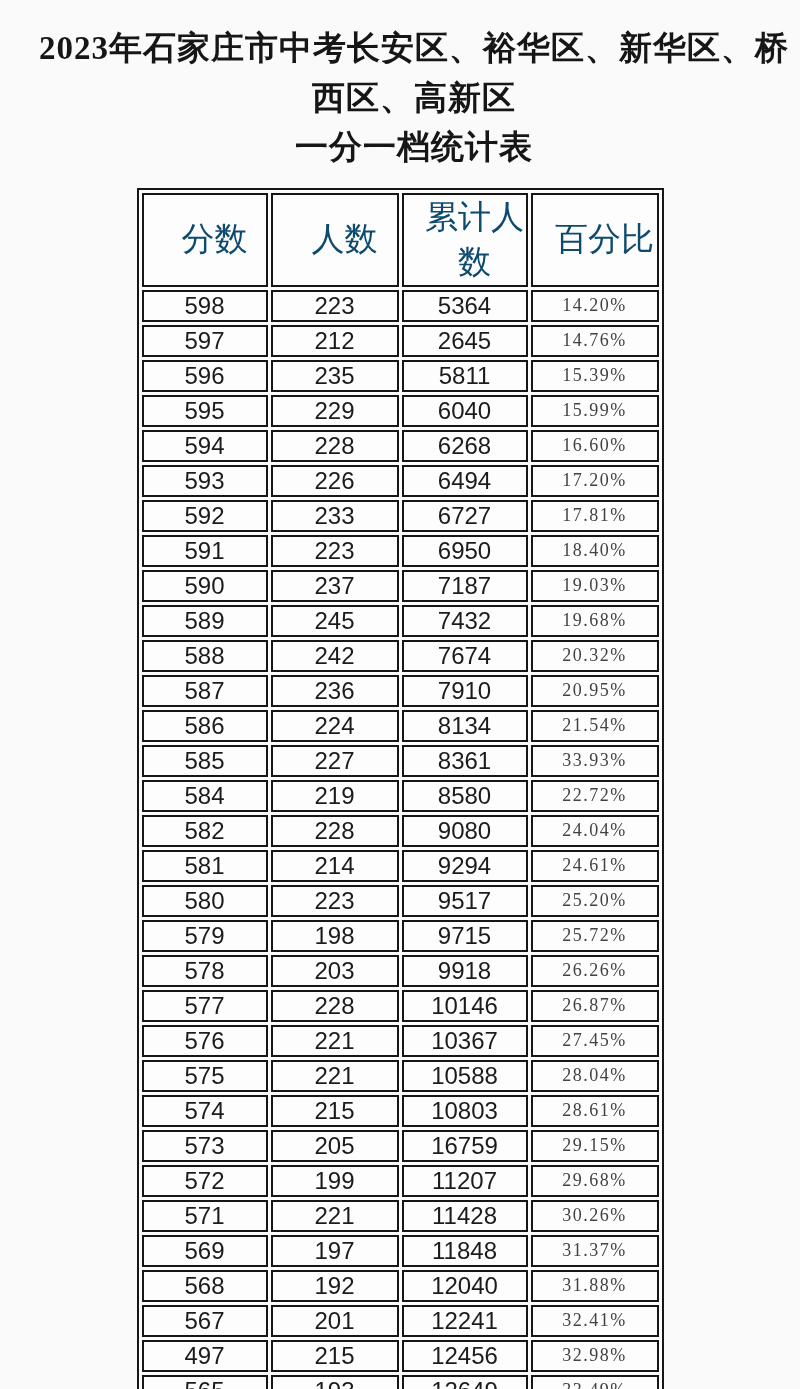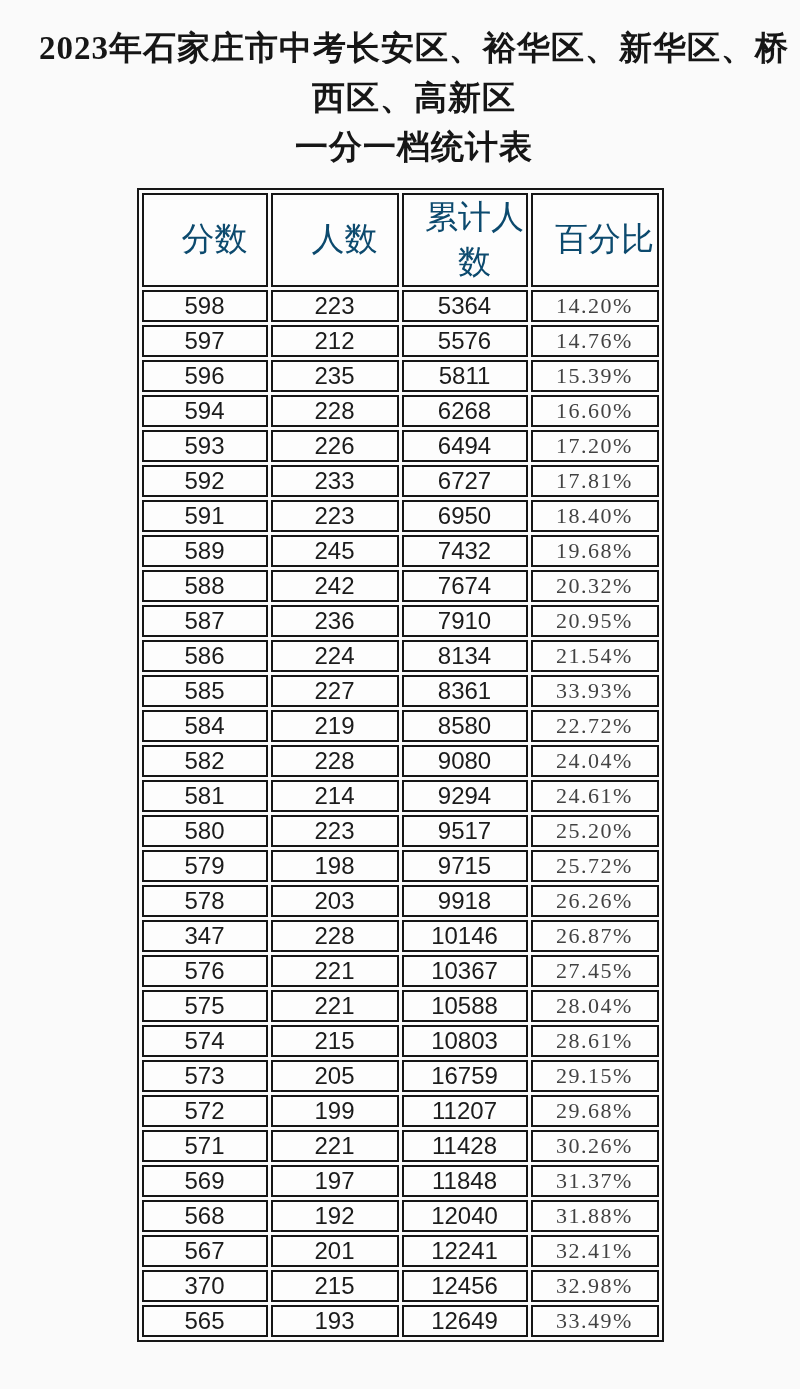--- a/index.html
+++ b/index.html
@@ -55,21 +55,21 @@
   table.score-table td {
     height: 24px;
   }
   td.num {
     font-family: "Liberation Sans", sans-serif;
     font-size: 24px;
     color: #1b1b1b;
   }
   td.pct {
     font-family: "Liberation Serif", serif;
-    font-size: 22px;
+    font-size: 18px;
     color: #424242;
     letter-spacing: 1.5px;
   }
 </style>
 </head>
 <body>
 
 <div class="doc-title">
   <div>2023年石家庄市中考长安区、裕华区、新华区、桥西区、高新区</div>
   <div>一分一档统计表</div>
@@ -93,30 +93,36 @@
   <tbody id="table-body">
       <tr>
         <td class="num">598</td>
         <td class="num">223</td>
         <td class="num">5364</td>
         <td class="pct">14.20%</td>
       </tr>
       <tr>
         <td class="num">597</td>
         <td class="num">212</td>
-        <td class="num">5576</td>
+        <td class="num">2645</td>
         <td class="pct">14.76%</td>
       </tr>
       <tr>
         <td class="num">596</td>
         <td class="num">235</td>
         <td class="num">5811</td>
         <td class="pct">15.39%</td>
       </tr>
       <tr>
+        <td class="num">595</td>
+        <td class="num">229</td>
+        <td class="num">6040</td>
+        <td class="pct">15.99%</td>
+      </tr>
+      <tr>
         <td class="num">594</td>
         <td class="num">228</td>
         <td class="num">6268</td>
         <td class="pct">16.60%</td>
       </tr>
       <tr>
         <td class="num">593</td>
         <td class="num">226</td>
         <td class="num">6494</td>
         <td class="pct">17.20%</td>
@@ -127,20 +133,26 @@
         <td class="num">6727</td>
         <td class="pct">17.81%</td>
       </tr>
       <tr>
         <td class="num">591</td>
         <td class="num">223</td>
         <td class="num">6950</td>
         <td class="pct">18.40%</td>
       </tr>
       <tr>
+        <td class="num">590</td>
+        <td class="num">237</td>
+        <td class="num">7187</td>
+        <td class="pct">19.03%</td>
+      </tr>
+      <tr>
         <td class="num">589</td>
         <td class="num">245</td>
         <td class="num">7432</td>
         <td class="pct">19.68%</td>
       </tr>
       <tr>
         <td class="num">588</td>
         <td class="num">242</td>
         <td class="num">7674</td>
         <td class="pct">20.32%</td>
@@ -193,21 +205,21 @@
         <td class="num">9715</td>
         <td class="pct">25.72%</td>
       </tr>
       <tr>
         <td class="num">578</td>
         <td class="num">203</td>
         <td class="num">9918</td>
         <td class="pct">26.26%</td>
       </tr>
       <tr>
-        <td class="num">347</td>
+        <td class="num">577</td>
         <td class="num">228</td>
         <td class="num">10146</td>
         <td class="pct">26.87%</td>
       </tr>
       <tr>
         <td class="num">576</td>
         <td class="num">221</td>
         <td class="num">10367</td>
         <td class="pct">27.45%</td>
       </tr>
@@ -253,21 +265,21 @@
         <td class="num">12040</td>
         <td class="pct">31.88%</td>
       </tr>
       <tr>
         <td class="num">567</td>
         <td class="num">201</td>
         <td class="num">12241</td>
         <td class="pct">32.41%</td>
       </tr>
       <tr>
-        <td class="num">370</td>
+        <td class="num">497</td>
         <td class="num">215</td>
         <td class="num">12456</td>
         <td class="pct">32.98%</td>
       </tr>
       <tr>
         <td class="num">565</td>
         <td class="num">193</td>
         <td class="num">12649</td>
         <td class="pct">33.49%</td>
       </tr>

